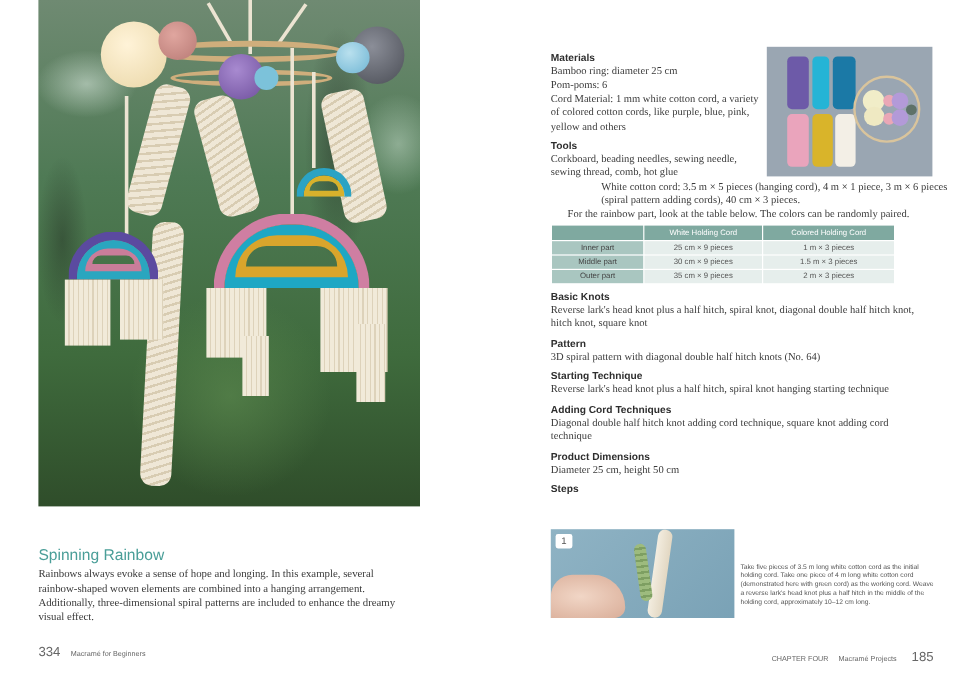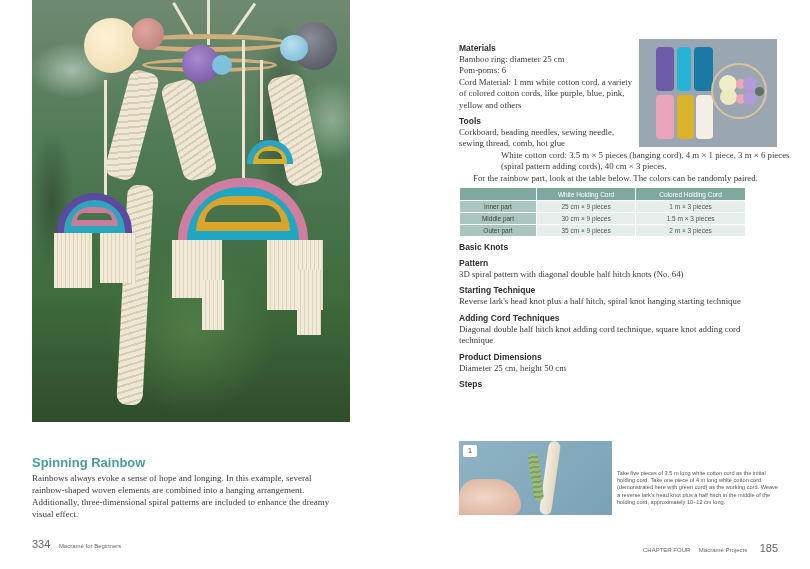--- a/index.html
+++ b/index.html
@@ -21,21 +21,21 @@
                 radial-gradient(ellipse 30px 100px at 20px 200px, rgba(40,55,40,0.5), transparent 70%); }
   .ring { position:absolute; border: 5px solid #cfae7c; border-radius: 50%; }
   .pom { position:absolute; border-radius:50%; }
   .cord { position:absolute; background:#ece4d2; width:3px; }
   .twist { position:absolute; background: repeating-linear-gradient(160deg,#efe7d6 0 4px,#d8ccb2 4px 6px); border-radius: 10px; }
   .rainbow { position:absolute; border-radius: 999px 999px 0 0; }
   .fringe { position:absolute; background: repeating-linear-gradient(90deg,#f1ead9 0 3px,#ddd2ba 3px 4px); }
 
   .title {
     position: absolute; left: 32px; top: 455px;
-    font-family: "Liberation Sans", sans-serif; font-size: 13px; color: #4a9e98; font-weight: bold;
+    font-family: "Liberation Sans", sans-serif; font-size: 13px; color: #4a9e98;
   }
   .intro {
     position: absolute; left: 32px; top: 472px; width: 300px;
     font-size: 9px; line-height: 12px; color: #3a3a3a;
   }
   .folio-left { position:absolute; left: 32px; top: 538px; font-family: "Liberation Sans", sans-serif; font-size: 9px; color:#666; }
   .folio-left .num { font-size: 11px; margin-right: 6px; }
   .folio-left .book { font-size: 6px; }
   .folio-right { position:absolute; right: 32px; top: 538px; font-family: "Liberation Sans", sans-serif; color:#666; }
   .folio-right .chapter { font-size: 6px; }
@@ -178,20 +178,21 @@
       </tr>
       <tr>
         <td class="rowhead">Outer part</td>
         <td class="cell">35 cm × 9 pieces</td>
         <td class="cell">2 m × 3 pieces</td>
       </tr>
     </tbody>
   </table>
 
   <div class="h">Basic Knots</div>
+  <div class="p" style="width:310px;">Reverse lark's head knot plus a half hitch, spiral knot, diagonal double half hitch knot, hitch knot, square knot</div>
 
   <div class="h">Pattern</div>
   <div class="p" style="width:310px;">3D spiral pattern with diagonal double half hitch knots (No. 64)</div>
 
   <div class="h">Starting Technique</div>
   <div class="p" style="width:290px;">Reverse lark's head knot plus a half hitch, spiral knot hanging starting technique</div>
 
   <div class="h">Adding Cord Techniques</div>
   <div class="p" style="width:290px;">Diagonal double half hitch knot adding cord technique, square knot adding cord technique</div>
 

